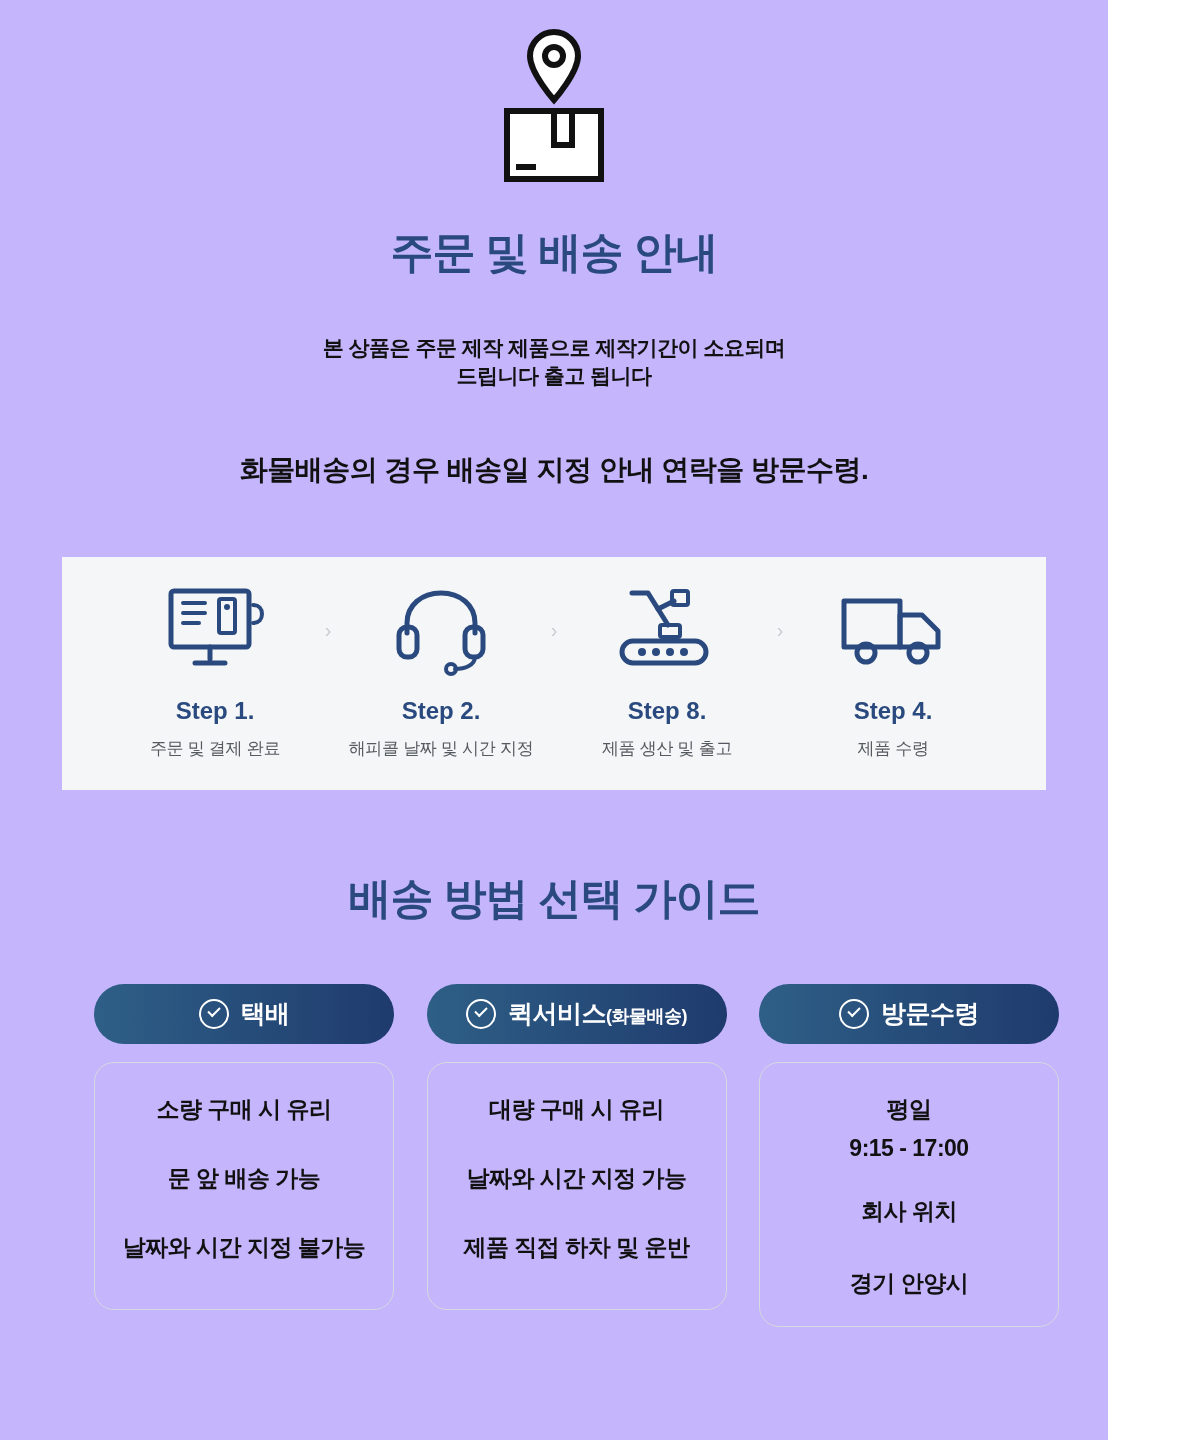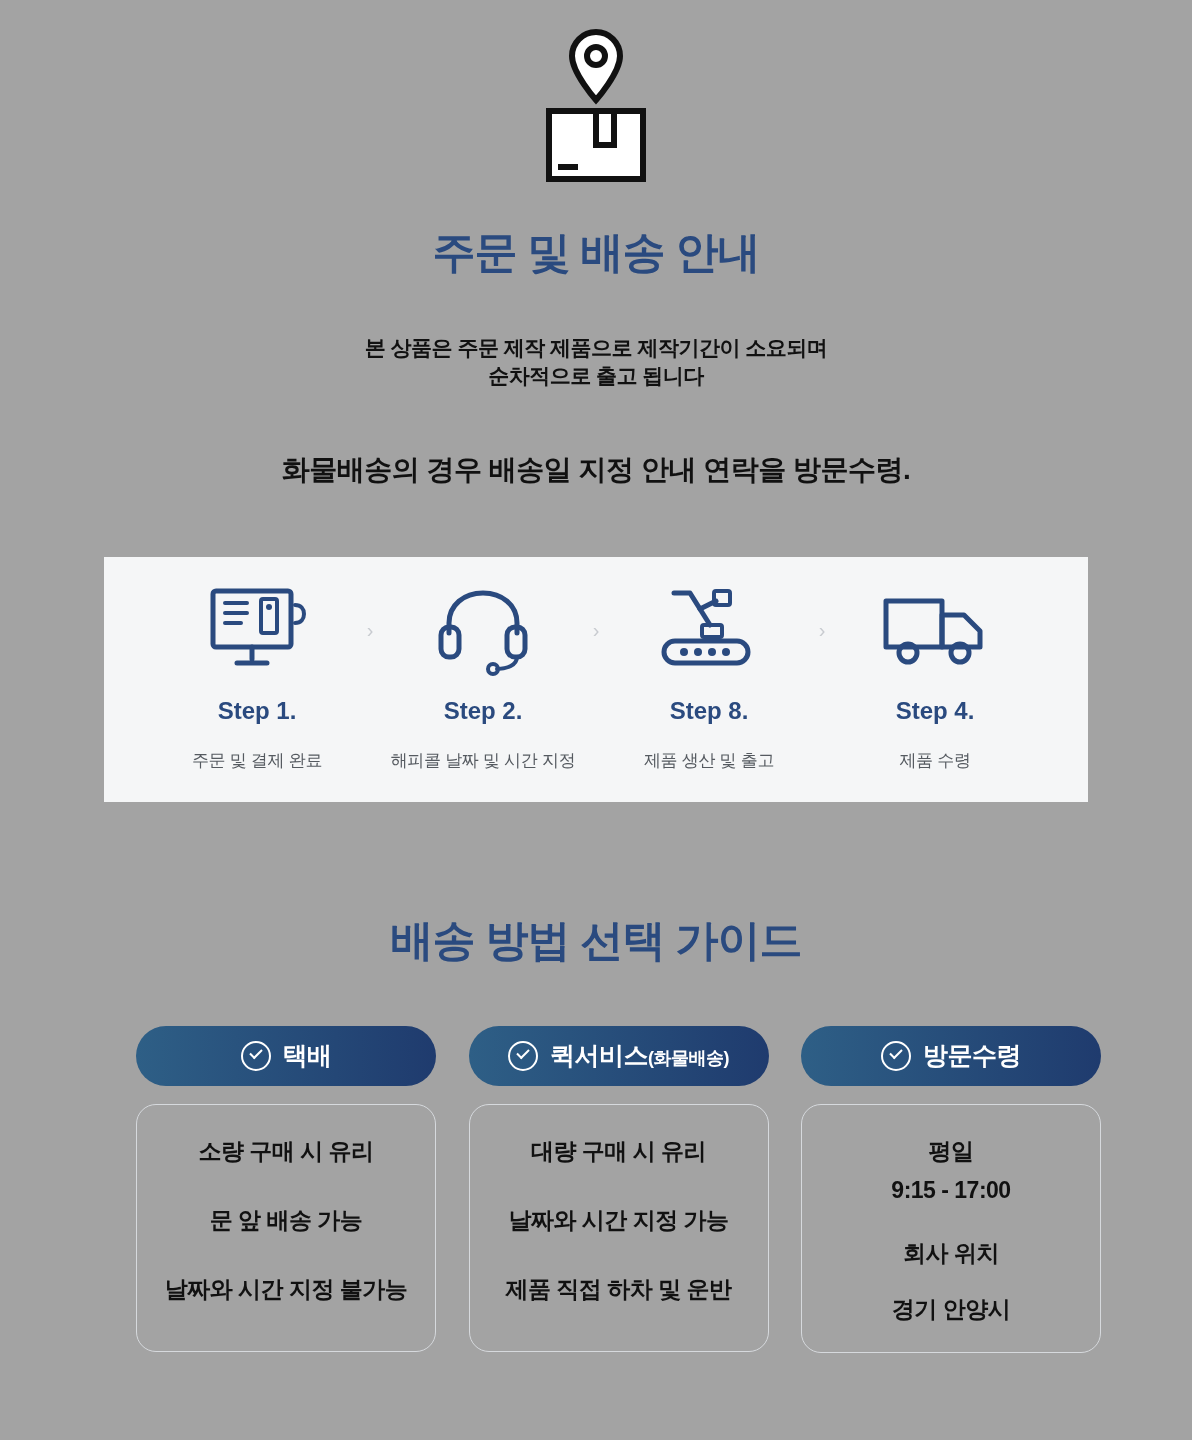--- a/index.html
+++ b/index.html
@@ -6,24 +6,24 @@
   * { box-sizing: border-box; }
   html, body {
     margin: 0;
     padding: 0;
     width: 1200px;
     background: #ffffff;
     font-family: "Liberation Sans", "DejaVu Sans", sans-serif;
     color: #111111;
   }
   .page {
-    width: 1192px;
+    width: 1108px;
     min-height: 1440px;
     position: relative;
-    background: #a3a3a3;
+    background: #c4b5fd;
     padding-top: 18px;
   }
 
   
   .hero-icon {
     width: 100%;
     display: flex;
     justify-content: center;
     align-items: center;
     margin-top: 8px;
@@ -79,21 +79,21 @@
     align-items: center;
     justify-content: center;
   }
   .step-title {
     margin-top: 18px;
     font-size: 24px;
     font-weight: bold;
     color: #2a4a7f;
   }
   .step-desc {
-    margin-top: 24px;
+    margin-top: 12px;
     font-size: 17px;
     color: #555a60;
     letter-spacing: -0.3px;
     text-align: center;
   }
   .step-sep {
     width: 26px;
     height: 96px;
     display: flex;
     align-items: center;
@@ -101,21 +101,21 @@
     color: #c8cbd0;
     font-size: 20px;
   }
 
   
   .guide-title {
     text-align: center;
     color: #2a4a7f;
     font-size: 43px;
     font-weight: bold;
-    margin-top: 110px;
+    margin-top: 80px;
     letter-spacing: -1px;
   }
 
   .cards {
     margin: 56px auto 0 auto;
     width: 1010px;
     display: flex;
     justify-content: space-between;
     padding-left: 45px;
   }
@@ -192,21 +192,21 @@
       <rect x="18" y="85" width="94" height="68" stroke="#111" stroke-width="6" fill="#fff"></rect>
       <path d="M65 85v34h18V85" stroke="#111" stroke-width="6" fill="none"></path>
       <path d="M30 141h14" stroke="#111" stroke-width="6" stroke-linecap="square"></path>
     </svg>
   </div>
 
   <div class="hero-title">주문 및 배송 안내</div>
 
   <div class="lead">
     <span>본 상품은 주문 제작 제품으로 제작기간이 소요되며</span>
-    <span class="l2">순차적으로 출고 됩니다</span>
+    <span class="l2">드립니다 출고 됩니다</span>
   </div>
 
   <div class="sub-lead">화물배송의 경우 배송일 지정 안내 연락을 방문수령.</div>
 
   <div class="steps">
 
     <div class="step">
       <div class="step-icon">
         <svg width="100" height="92" viewBox="0 0 100 92" fill="none" xmlns="http://www.w3.org/2000/svg">
           <rect x="6" y="6" width="78" height="56" rx="3" stroke="#2a4a7f" stroke-width="5"></rect>
@@ -311,21 +311,21 @@
         <span class="check"></span>
         <span class="card-head-label">
           <span>방문수령</span><span class="small"></span>
         </span>
       </div>
       <div class="card-body tight">
         <div style="display:flex;flex-direction:column;gap:6px;align-items:center;">
           <div class="card-line">평일</div>
           <div class="card-line">9:15 - 17:00</div>
         </div>
-        <div style="display:flex;flex-direction:column;gap:22px;align-items:center;">
+        <div style="display:flex;flex-direction:column;gap:38px;align-items:center;">
           <div class="card-line">회사 위치</div>
           <div class="card-line">경기 안양시</div>
         </div>
       </div>
     </div>
 
   </div>
 
 </div>
 

